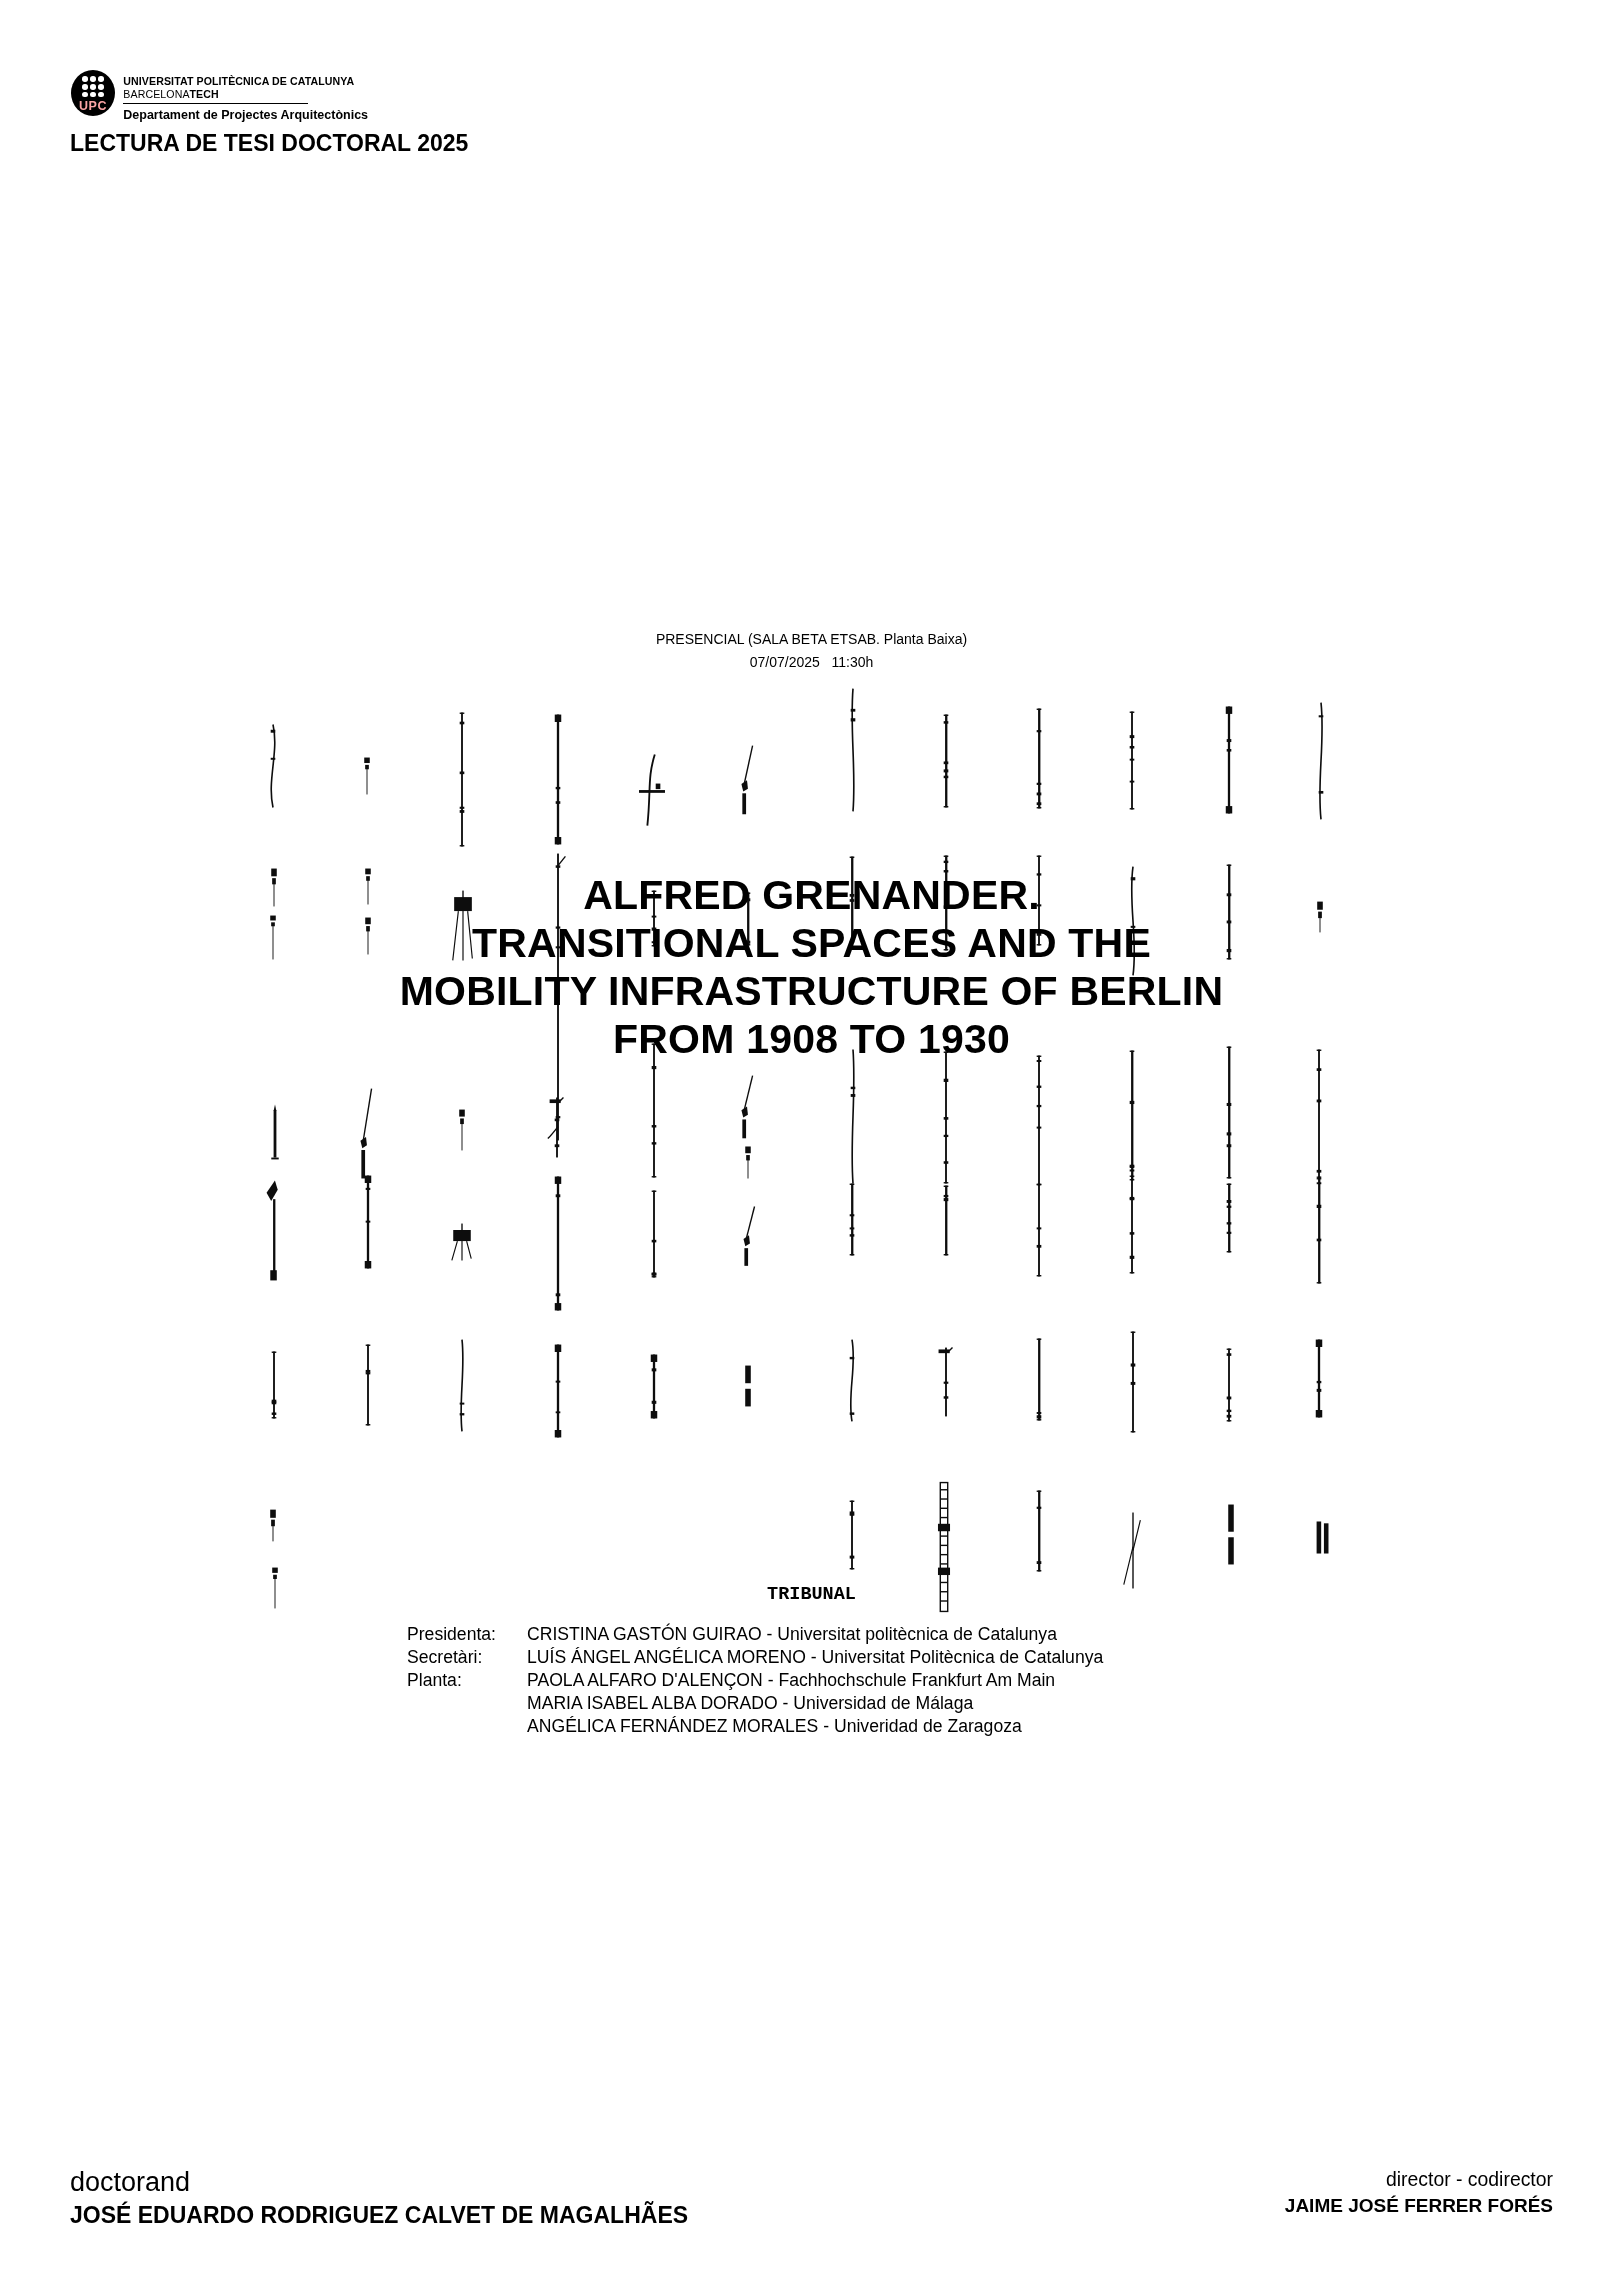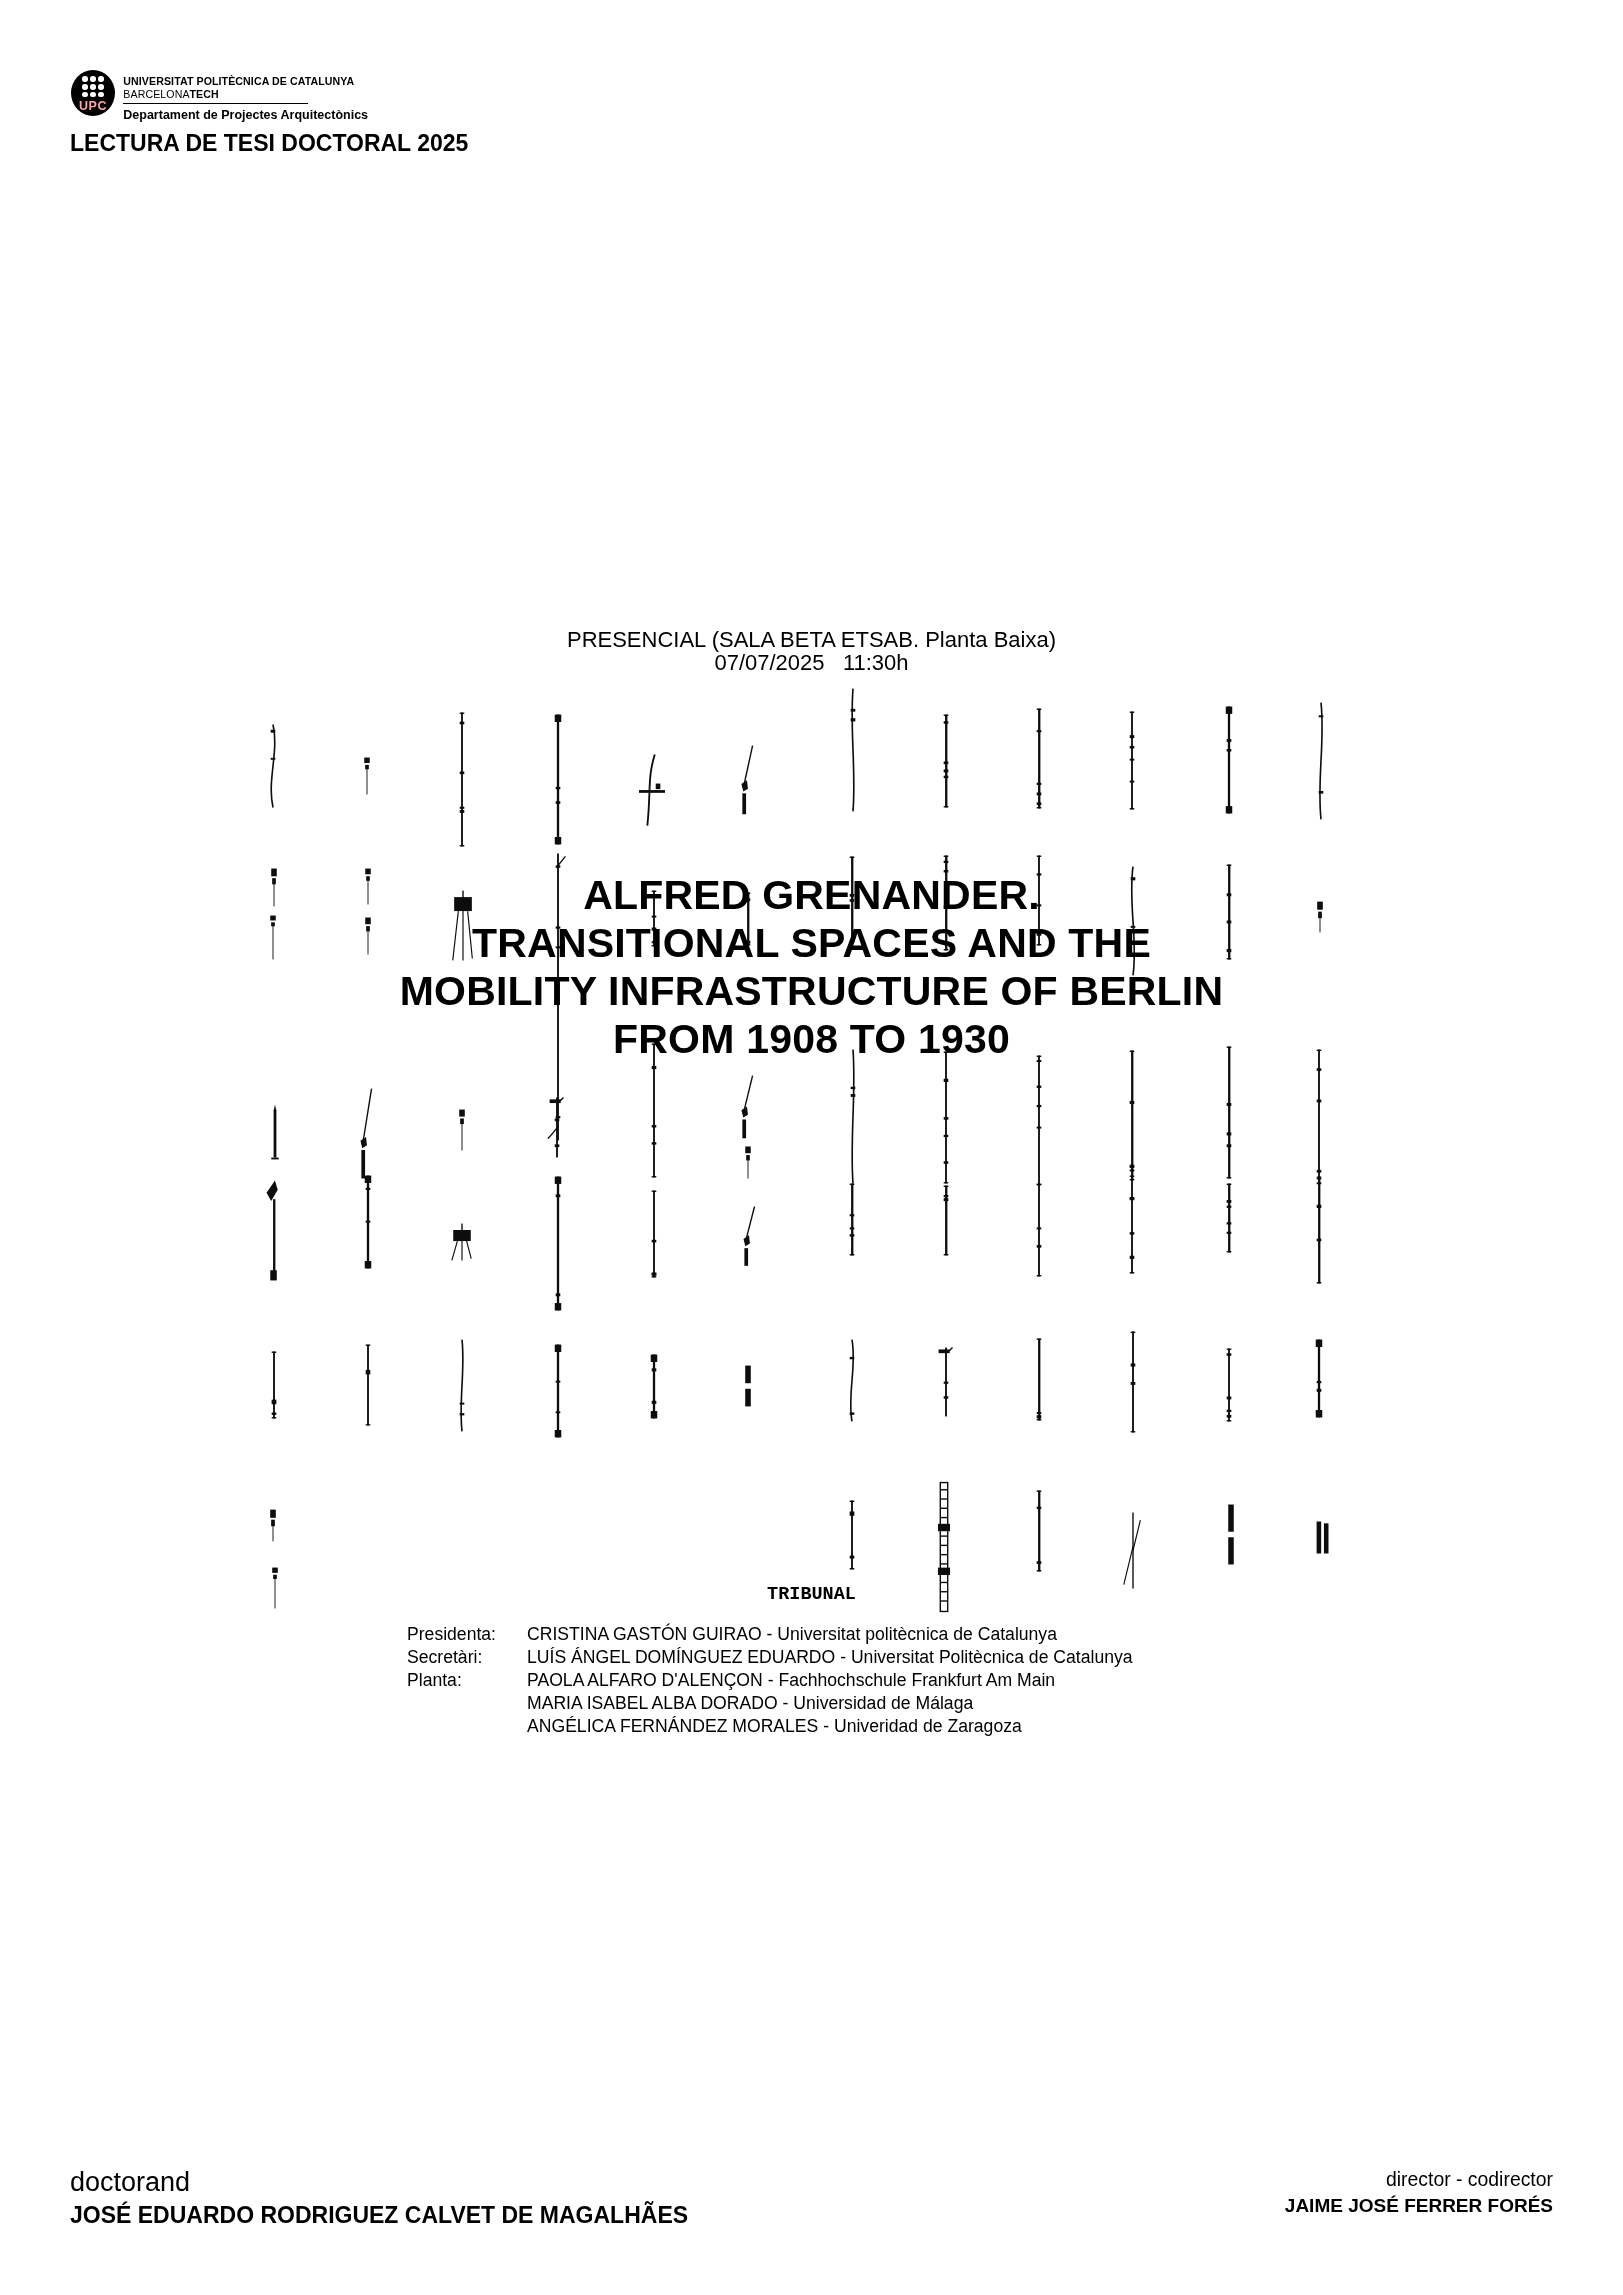--- a/index.html
+++ b/index.html
@@ -30,21 +30,21 @@
     position:absolute;left:70px;top:130px;margin:0;
     font-size:23px;font-weight:bold;white-space:nowrap;
   }
   .program{
     position:absolute;right:70px;top:104px;text-align:right;
     font-size:23px;font-weight:bold;line-height:22px;white-space:nowrap;
   }
   
   .session{
     position:absolute;left:0;right:0;top:628px;text-align:center;
-    font-size:22px;line-height:23px;
+    font-size:14px;line-height:23px;
   }
   .session .pre{white-space:pre;}
   
   #artwork{position:absolute;left:0;top:0;width:100%;height:100%;}
   .mark{position:absolute;pointer-events:none;}
   
   .thesis-title{
     position:absolute;left:0;right:0;top:871px;margin:0;text-align:center;
     font-size:41px;font-weight:bold;line-height:48px;letter-spacing:0.2px;
   }
@@ -591,21 +591,21 @@
   </h2>
 
   <h3 class="tribunal-heading">TRIBUNAL</h3>
 
   <div class="tribunal-row" style="top:1624px">
     <span class="tribunal-role">Presidenta:</span>
     <span class="tribunal-name">CRISTINA GASTÓN GUIRAO - Universitat politècnica de Catalunya</span>
   </div>
   <div class="tribunal-row" style="top:1647px">
     <span class="tribunal-role">Secretàri:</span>
-    <span class="tribunal-name">LUÍS ÁNGEL DOMÍNGUEZ EDUARDO - Universitat Politècnica de Catalunya</span>
+    <span class="tribunal-name">LUÍS ÁNGEL ANGÉLICA MORENO - Universitat Politècnica de Catalunya</span>
   </div>
   <div class="tribunal-row" style="top:1670px">
     <span class="tribunal-role">Planta:</span>
     <span class="tribunal-name">PAOLA ALFARO D'ALENÇON - Fachhochschule Frankfurt Am Main</span>
   </div>
   <div class="tribunal-row" style="top:1693px">
     <span class="tribunal-role"></span>
     <span class="tribunal-name">MARIA ISABEL ALBA DORADO - Universidad de Málaga</span>
   </div>
   <div class="tribunal-row" style="top:1716px">

